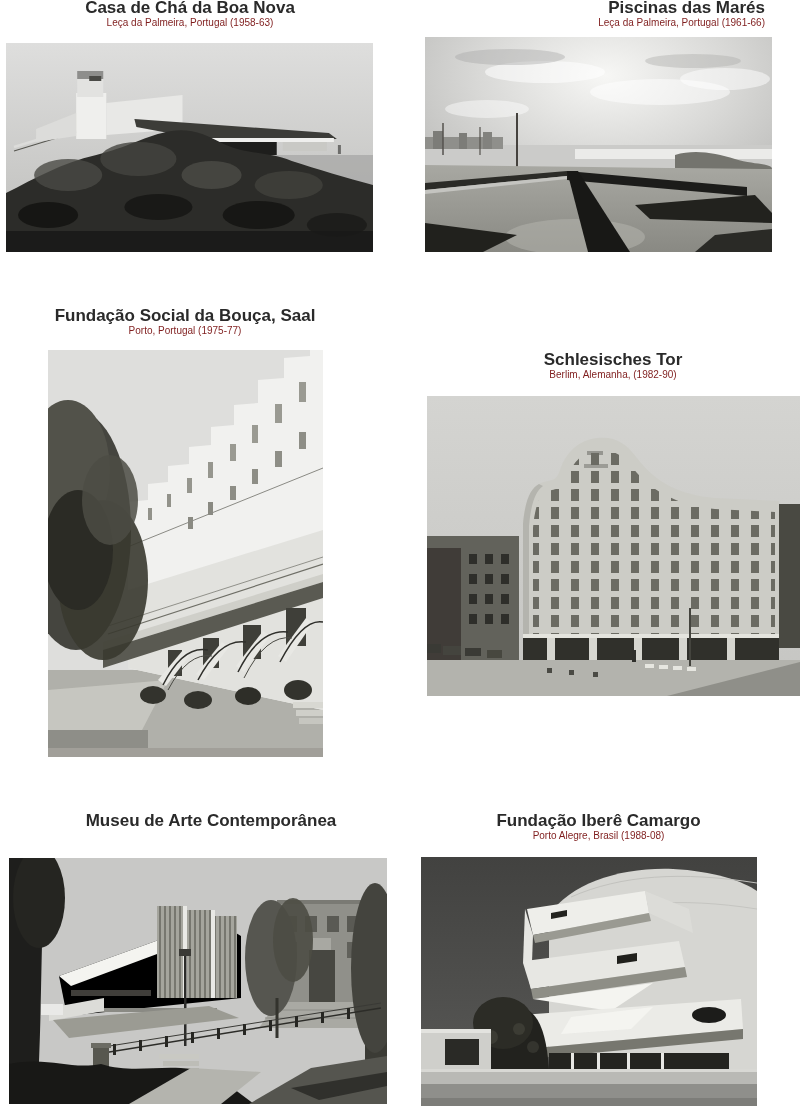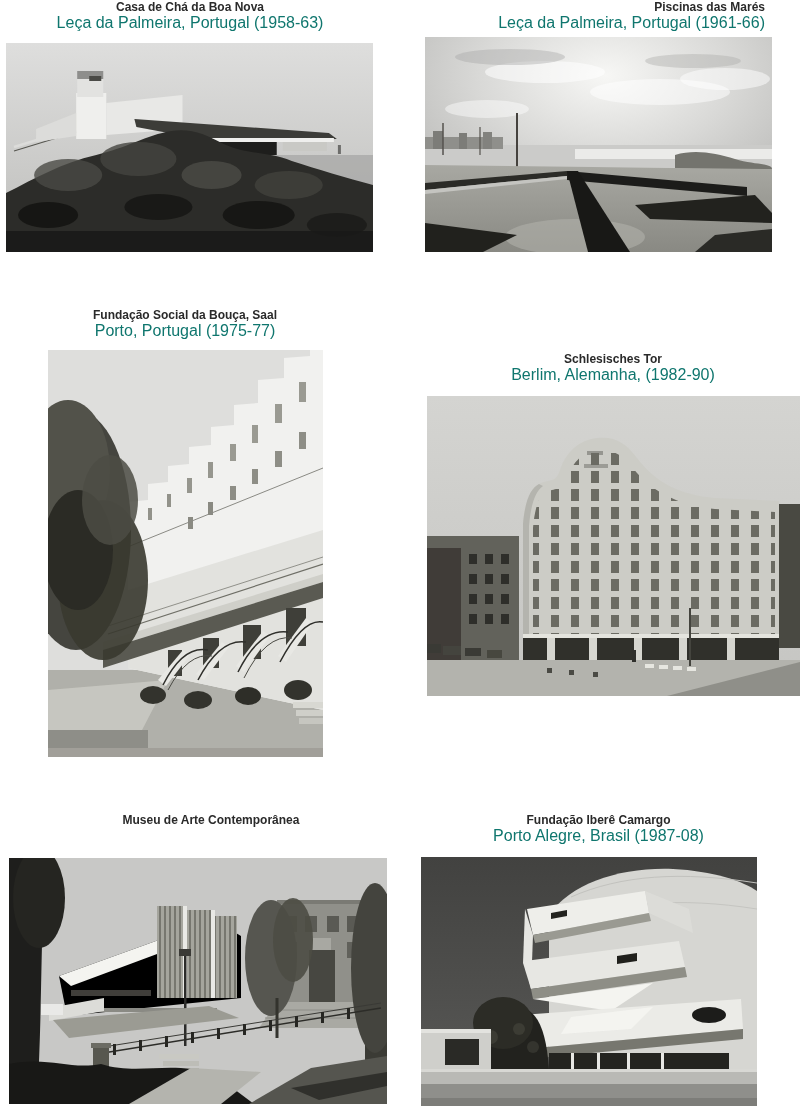--- a/index.html
+++ b/index.html
@@ -1,22 +1,22 @@
 <!DOCTYPE html>
 <html><head>
 <meta charset="utf-8">
 <style>
   html,body{margin:0;padding:0;background:#ffffff;}
   .page{
     position:relative;width:802px;height:1108px;background:#ffffff;overflow:hidden;
     font-family:"Liberation Sans", sans-serif;color:#2e2e2e;
   }
   .caption{position:absolute;text-align:center;line-height:15px;}
-  .caption .t{font-weight:bold;font-size:12px;color:#2a2a2a;}
-  .caption .s{font-size:16px;color:#0f766e;}
+  .caption .t{font-weight:bold;font-size:17px;color:#2a2a2a;}
+  .caption .s{font-size:10px;color:#7f1d1d;}
   .photo{position:absolute;overflow:hidden;}
   .photo svg{display:block;width:100%;height:100%;}
   
   .cap1{left:0;   top:6;   width:380px;}
   .cap2{left:415px;top:6;  width:350px;text-align:right;}
   .cap3{left:35px; top:308px;width:300px;}
   .cap4{left:438px;top:352px;width:350px;}
   .cap5{left:21px;  top:813px;width:380px;}
   .cap6{left:420px;top:813px;width:357px;}
   
@@ -312,21 +312,21 @@
       <rect x="158" y="210" width="32" height="5" fill="#b1b1ab"></rect>
       <path d="M0,246 L0,206 C40,198 60,212 92,206 C130,218 160,202 205,216 L245,246 Z" fill="#181816"></path>
       <polygon points="240,246 302,210 378,198 378,246" fill="#55554f"></polygon>
       <polygon points="120,246 182,210 252,214 212,246" fill="#b4b4ae"></polygon>
       <polygon points="282,230 378,214 378,228 310,242" fill="#30302c"></polygon>
     </svg>
   </div>
 
   <div class="caption cap6">
     <div class="t">Fundação Iberê Camargo</div>
-    <div class="s">Porto Alegre, Brasil (1987-08)</div>
+    <div class="s">Porto Alegre, Brasil (1988-08)</div>
   </div>
 
   <div class="photo ph6">
     <svg viewBox="0 0 336 249" preserveAspectRatio="none">
       <defs>
         <linearGradient id="sky6" x1="0" y1="0" x2="0" y2="1">
           <stop offset="0" stop-color="#424240"></stop>
             <stop offset="1" stop-color="#5a5a58"></stop>
         </linearGradient>
       </defs>

